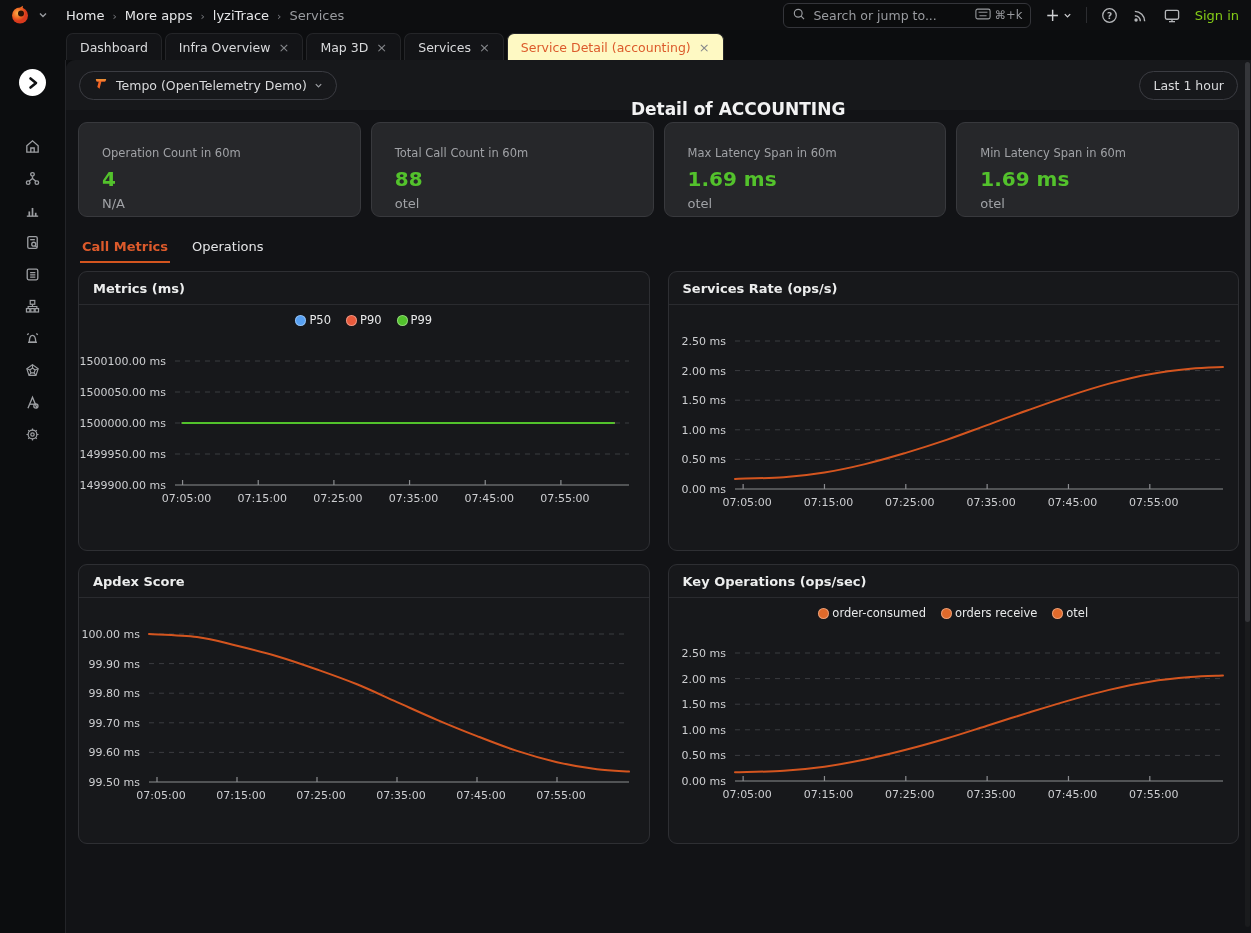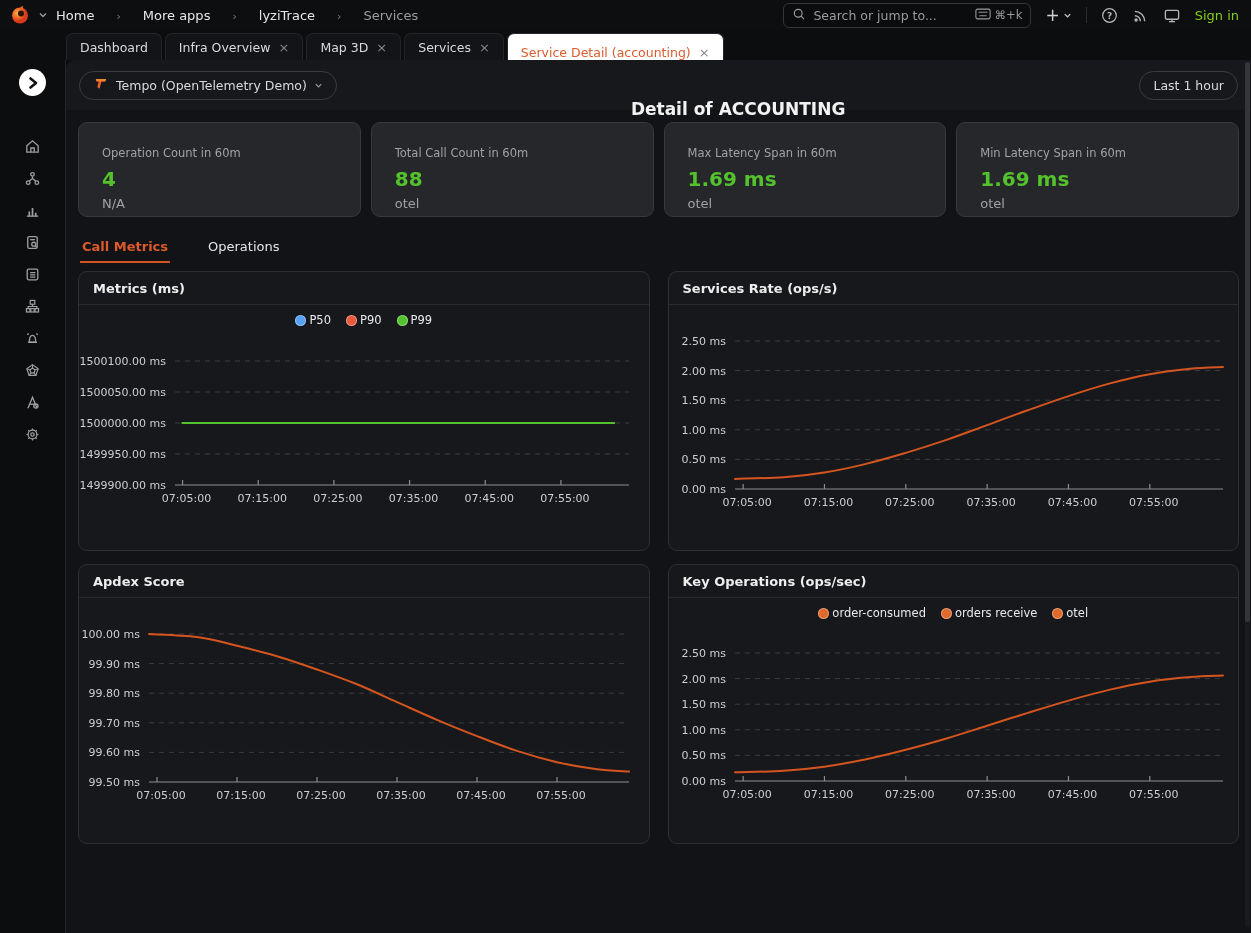--- a/index.html
+++ b/index.html
@@ -8,41 +8,41 @@
     width:1251px; height:933px; overflow:hidden; position:relative;
     font-family:"DejaVu Sans","Liberation Sans",sans-serif;
     color:#e6e7e9; font-size:13px;
   }
   
   .topbar { height:30px; display:flex; align-items:center; justify-content:space-between;
     padding:0 12px 0 10px; background:#0d0e10; }
   .tb-left { display:flex; align-items:center; gap:8px; }
   .logo { display:flex; align-items:center; }
   .chev { display:inline-flex; }
-  .crumbs { display:flex; align-items:flex-end; gap:22px; font-size:13px; }
+  .crumbs { display:flex; align-items:flex-end; gap:8px; margin-left:10px; font-size:13px; }
   .crumbs a { color:#e6e7e9; text-decoration:none; cursor:pointer; }
   .crumbs .sep { color:#7a7c80; font-size:11px; }
   .crumbs .current { color:#9a9ca0; }
   .tb-right { display:flex; align-items:center; gap:14px; }
   .search { width:248px; height:25px; border:1px solid #34353a; background:#0b0c0d; border-radius:6px;
     display:flex; align-items:center; gap:7px; padding:0 8px; color:#9a9ca0; cursor:text; }
   .search .ph { flex:1; font-size:12.5px; }
   .search .kbd { display:flex; align-items:center; gap:4px; color:#9a9ca0; font-size:11.5px; }
   .tb-btn { display:flex; align-items:center; gap:3px; color:#cfd0d3; cursor:pointer; }
   .tb-btn .plus { font-size:17px; line-height:1; }
   .vdiv { width:1px; height:16px; background:#2c2d31; }
   .tb-ico { display:inline-flex; cursor:pointer; }
   .signin { font-size:13px; color:#84cc16; cursor:pointer; }
   
   .tabbar { height:30px; display:flex; align-items:flex-end; padding-left:66px; background:#0c0d0f; }
   .tab { display:flex; align-items:center; gap:8px; height:27px; padding:0 13px;
     background:#131417; border:1px solid #242528; border-bottom:none;
     border-radius:7px 7px 0 0; margin-right:3px; font-size:12.5px; color:#d9dadc; cursor:pointer; }
   .tab .x { color:#85878b; font-size:13px; cursor:pointer; }
-  .tab.active { background:#ffffff; color:#dc5a2b;align-items:flex-end; }
+  .tab.active { background:#fef9c3; color:#dc5a2b; }
   
   .shell { display:flex; height:903px; }
   .sidebar { width:66px; background:#0c0d0f; border-right:1px solid #232428;
     display:flex; flex-direction:column; align-items:center; flex-shrink:0; }
   .expand { width:27px; height:27px; border-radius:50%; background:#ffffff; border:none; cursor:pointer;
     display:flex; align-items:center; justify-content:center; margin-top:9px; }
   .side-icons { margin-top:42px; display:flex; flex-direction:column; gap:15px; align-items:center; }
   .sicon { width:17px; height:17px; display:inline-flex; cursor:pointer; }
   .content { flex:1; background:#121316; border-top-left-radius:9px; overflow:hidden; position:relative; }
   
@@ -51,21 +51,21 @@
     border:1px solid #3b3c42; border-radius:16px; background:transparent;
     color:#d9dadc; font-size:12.5px; cursor:pointer; font-family:inherit; }
   .page-title { flex:1; text-align:center; font-size:17px; font-weight:700; color:#f2f2f3;margin-top:48px; }
   
   .stats { display:grid; grid-template-columns:repeat(4,1fr); gap:10px; padding:12px; }
   .stat-card { height:95px; background:#26272a; border:1px solid #38393d; border-radius:9px; padding:23px; }
   .stat-title { font-size:11.5px; color:#a0a2a6; }
   .stat-value { font-size:20px; font-weight:700; color:#53c22c; margin-top:7px; }
   .stat-sub { font-size:13px; color:#a0a2a6; margin-top:5px; }
   
-  .metric-tabs { display:flex; gap:36px; padding:6px 14px 0 14px; }
+  .metric-tabs { display:flex; gap:20px; padding:6px 14px 0 14px; }
   .mtab { background:none; border:none; font-family:inherit; font-size:13px; color:#e4e5e7;
     padding:4px 2px 7px 2px; cursor:pointer; border-bottom:2px solid transparent; }
   .mtab.active { color:#dc5a2b; font-weight:700; border-bottom:2px solid #d4551f; }
   
   .charts { display:grid; grid-template-columns:1fr 1fr; gap:13px 18px; padding:8px 12px 0 12px; }
   .chart-panel { height:280px; background:#17181b; border:1px solid #2e2f33; border-radius:9px;
     display:flex; flex-direction:column; overflow:hidden; }
   .chart-head { height:33px; flex-shrink:0; display:flex; align-items:center; padding:0 14px;
     border-bottom:1px solid #2a2b2f; font-size:13px; font-weight:700; color:#eceded; }
   .chart-legend { height:30px; flex-shrink:0; display:flex; align-items:center; justify-content:center; gap:15px; }

